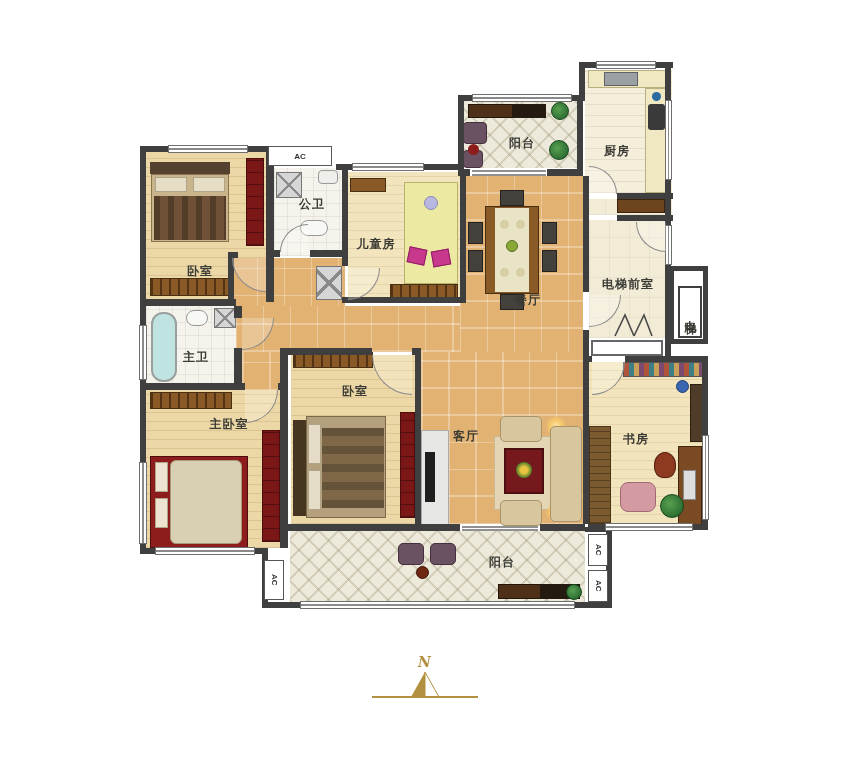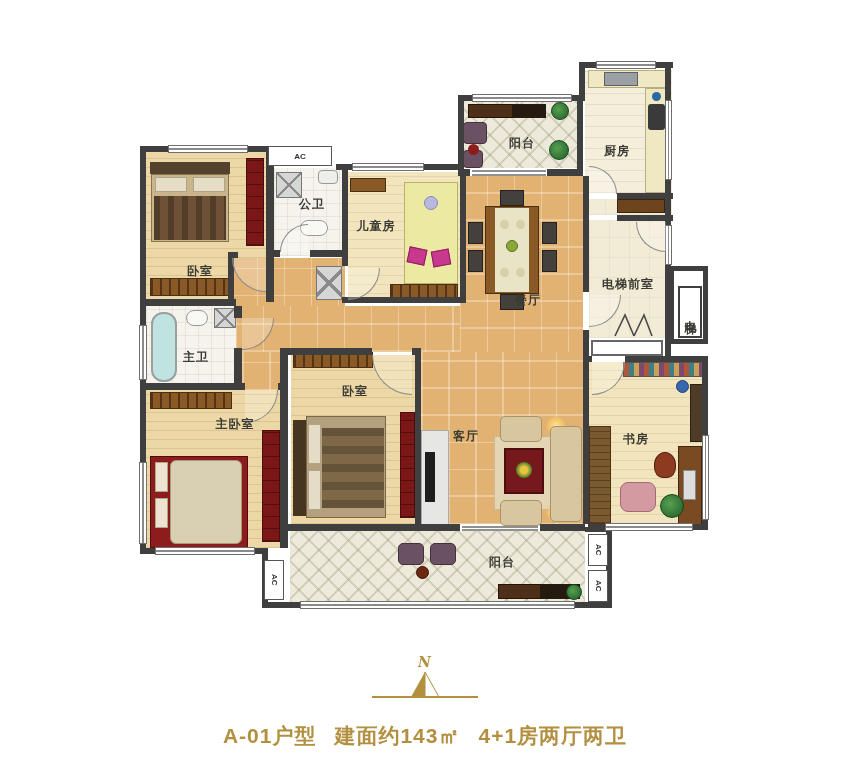--- a/index.html
+++ b/index.html
@@ -259,37 +259,34 @@
   </div>
   <div class="ac-box" style="left:588px;top:534px;width:20px;height:32px;">
     <span class="ac-v">AC</span>
   </div>
   <div class="ac-box" style="left:588px;top:570px;width:20px;height:32px;">
     <span class="ac-v">AC</span>
   </div>
 
   <div class="lbl" style="left:200px;top:271px;">卧室</div>
   <div class="lbl" style="left:312px;top:204px;">公卫</div>
-  <div class="lbl" style="left:376px;top:226px;">儿童房</div>
+  <div class="lbl" style="left:376px;top:244px;">儿童房</div>
   <div class="lbl" style="left:522px;top:143px;">阳台</div>
   <div class="lbl" style="left:617px;top:151px;">厨房</div>
   <div class="lbl" style="left:528px;top:300px;">餐厅</div>
   <div class="lbl" style="left:628px;top:284px;">电梯前室</div>
   <div class="lbl-v" style="left:690px;top:312px;">电梯</div>
   <div class="lbl" style="left:196px;top:357px;">主卫</div>
-  <div class="lbl" style="left:235px;top:424px;">主卧室</div>
+  <div class="lbl" style="left:229px;top:424px;">主卧室</div>
   <div class="lbl" style="left:355px;top:391px;">卧室</div>
   <div class="lbl" style="left:466px;top:436px;">客厅</div>
   <div class="lbl" style="left:636px;top:439px;">书房</div>
   <div class="lbl" style="left:502px;top:562px;">阳台</div>
 
   <div class="north-n" style="left:418px;top:654px;">N</div>
   <svg width="850" height="778" viewBox="0 0 850 778">
     <polygon points="425,672 411,697 425,697" fill="#b2903f"></polygon>
     <polygon points="425,672 439,697 425,697" fill="#ffffff" stroke="#b2903f" stroke-width="1"></polygon>
   </svg>
   <div class="gold-line" style="left:372px;top:696px;width:106px;height:1.5px;"></div>
 
-  <div class="caption">
-    <span>A-01户型</span><span>建面约143㎡</span><span>4+1房两厅两卫</span>
-  </div>
 
 </div>
 
 </body></html>

